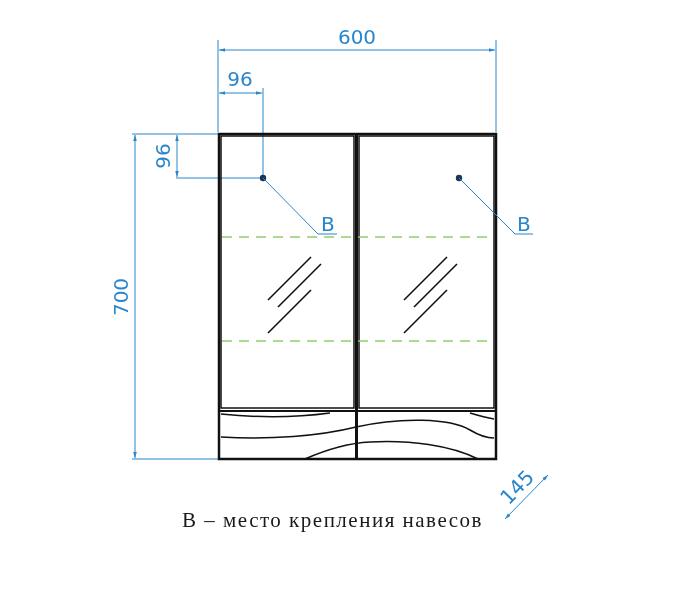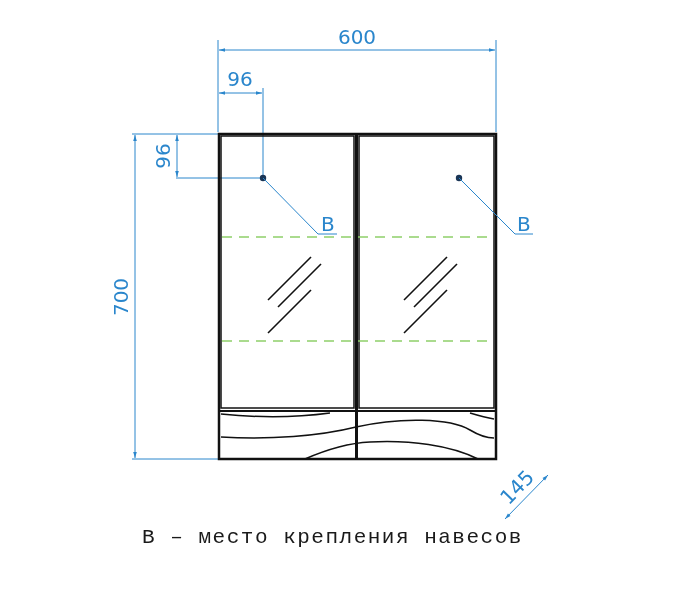--- a/index.html
+++ b/index.html
@@ -1,21 +1,21 @@
 <!DOCTYPE html>
 <html><head>
   <meta charset="utf-8">
   <style>
     html, body { margin: 0; padding: 0; background: #ffffff; }
     body { width: 675px; height: 600px; overflow: hidden; position: relative; }
     svg { position: absolute; left: 0; top: 0; }
     .dimtext { font-family: "DejaVu Sans", sans-serif; font-size: 20px; fill: #2a86cc; }
     .label { font-family: "DejaVu Sans", sans-serif; font-size: 20px; fill: #2a86cc; }
-    .caption { position: absolute; left: 0; width: 675px; top: 526px; text-align: center;
-               font-family: Liberation Mono, monospace; font-size: 21px; color: #1a1a1a; letter-spacing: 1.5px; }
+    .caption { position: absolute; left: 0; width: 675px; top: 508px; text-align: center;
+               font-family: Liberation Serif, serif; font-size: 21px; color: #1a1a1a; letter-spacing: 1.5px; }
     .caption span { margin-left: -10px; }
   </style>
 </head>
 <body>
 
 <svg width="675" height="600" viewBox="0 0 675 600">
   <defs>
     <marker id="arr" viewBox="0 0 10 10" refX="10" refY="5" markerWidth="9" markerHeight="6" orient="auto-start-reverse">
       <path d="M0,2 L10,5 L0,8 z" fill="#2a86cc"></path>
     </marker>

